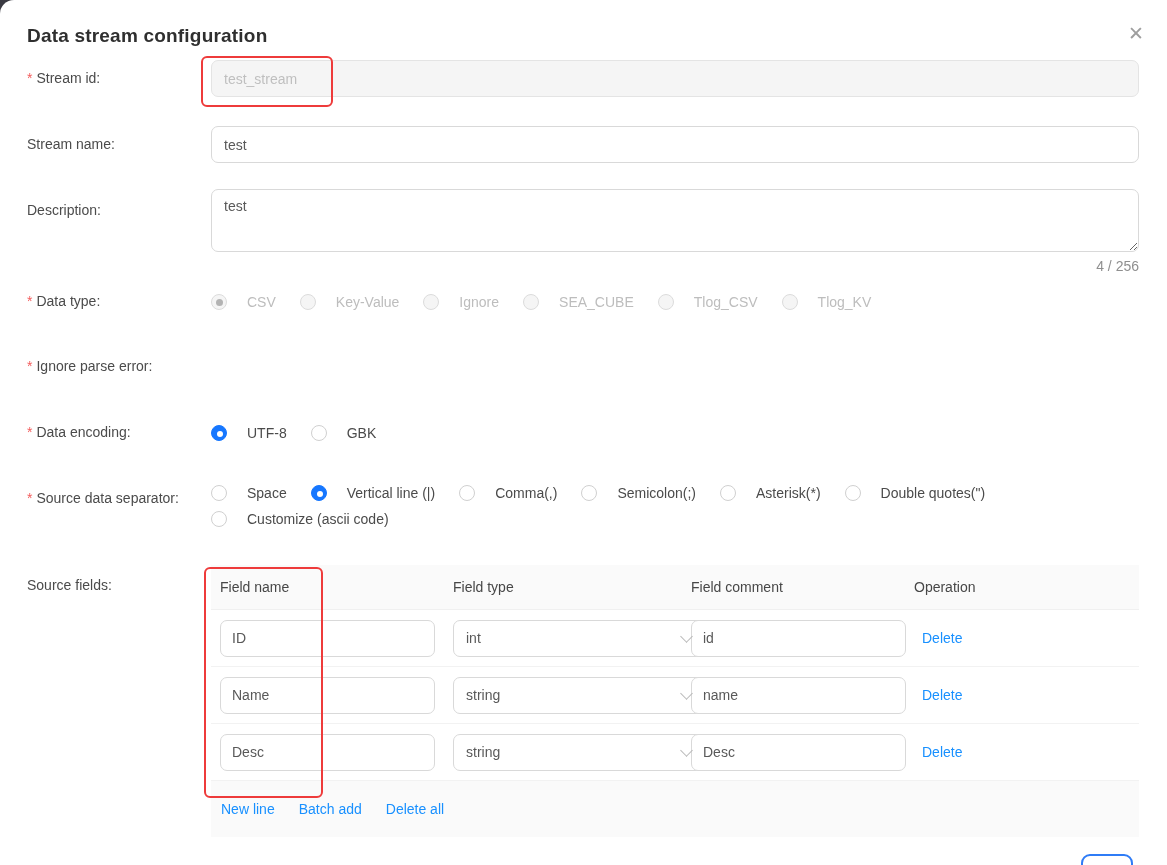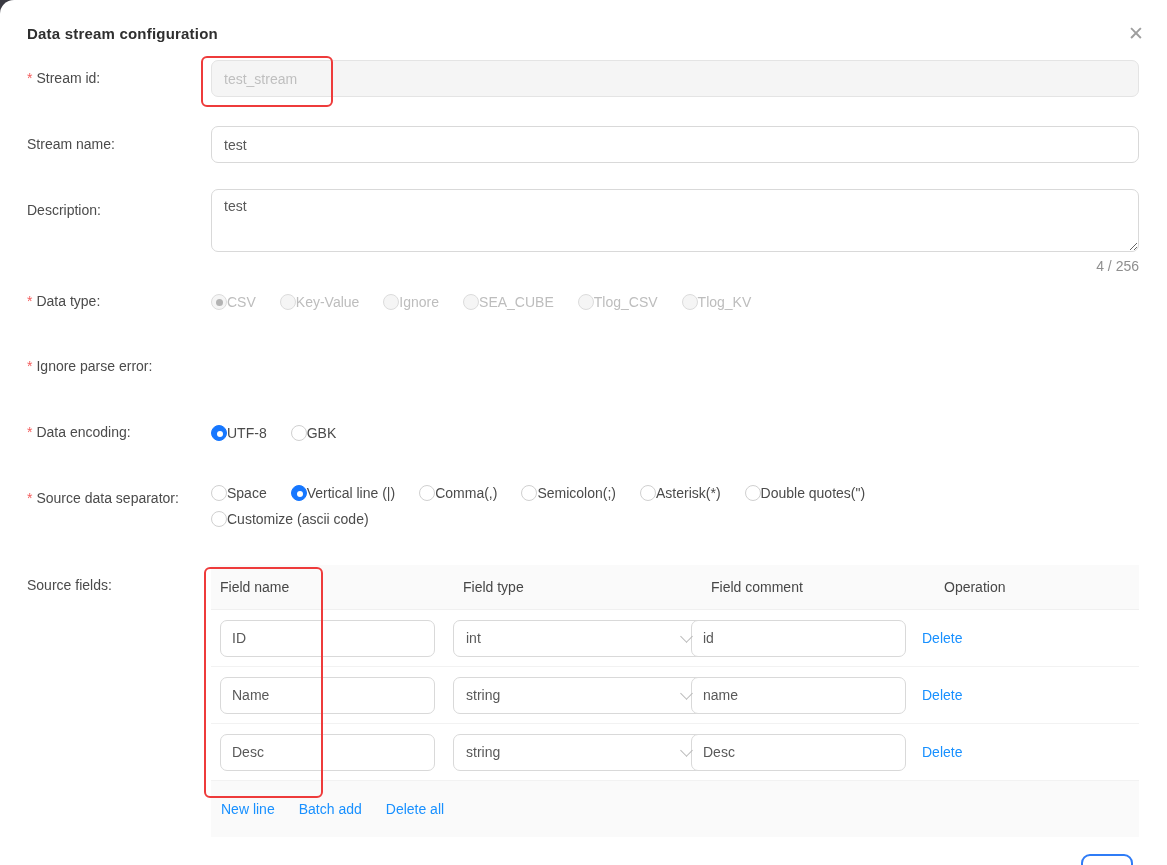--- a/index.html
+++ b/index.html
@@ -9,21 +9,21 @@
     font-family: "Liberation Sans", sans-serif;
     position: relative;
   }
   .modal {
     position: absolute; inset: 0;
     background: #ffffff;
     border-top-left-radius: 14px;
   }
   .dialog-title {
     position: absolute; left: 27px; top: 25px;
-    font-size: 15px; font-weight: 700; color: #2f2f2f;
+    font-size: 19px; font-weight: 700; color: #2f2f2f;
     letter-spacing: .2px;
   }
   .close-x {
     position: absolute; left: 1124px; top: 22px;
     font-size: 19px; color: #9e9e9e; cursor: pointer;
     width: 24px; height: 24px; text-align: center; line-height: 24px;
   }
   .form-label {
     position: absolute; left: 27px;
     font-size: 14px; color: #4b4b4b; white-space: nowrap;
@@ -43,21 +43,21 @@
   }
   textarea.text-input {
     height: 63px; padding: 8px 12px; resize: vertical;
   }
   .counter {
     position: absolute; right: 28px; top: 258px;
     font-size: 14px; color: #8f8f8f;
   }
 
   .radio-row { display: flex; align-items: center; gap: 24px; height: 22px; }
-  .radio-opt { display: flex; gap: 0; cursor: pointer; }
+  .radio-opt { display: flex; gap: 20px; cursor: pointer; }
   .radio {
     width: 16px; height: 16px; border-radius: 50%;
     border: 1px solid #d0d0d0; background: #fff;
     position: relative; flex: 0 0 16px;
   }
   .radio.checked { background: #1677ff; border-color: #1677ff; }
   .radio.checked::after {
     content: ""; position: absolute; left: 5px; top: 5px;
     width: 6px; height: 6px; border-radius: 50%; background: #fff;
   }
@@ -67,21 +67,21 @@
   .radio-label { font-size: 14px; color: #4b4b4b; white-space: nowrap; }
   .radio-label.dim { color: #bdbdbd; }
 
   
   .fields-table { position: absolute; left: 211px; top: 565px; width: 928px; }
   .t-head, .t-row {
     display: grid; grid-template-columns: 233px 238px 223px 234px;
     align-items: center;
   }
   .t-head {
-    height: 45px; background: #fafafa; border-bottom: 1px solid #f0f0f0; gap: 10px;
+    height: 45px; background: #fafafa; border-bottom: 1px solid #f0f0f0;
   }
   .t-head .th { font-size: 14px; color: #474747; padding-left: 9px; }
   .t-row { height: 57px; border-bottom: 1px solid #f2f2f2; background: #fff; }
   .cell-input {
     width: 215px; height: 37px; margin-left: 9px;
     border: 1px solid #d9d9d9; border-radius: 7px;
     padding: 0 11px; font-size: 14px; color: #595959;
     font-family: "Liberation Sans", sans-serif; background: #fff; outline: none;
   }
   .select-box {

